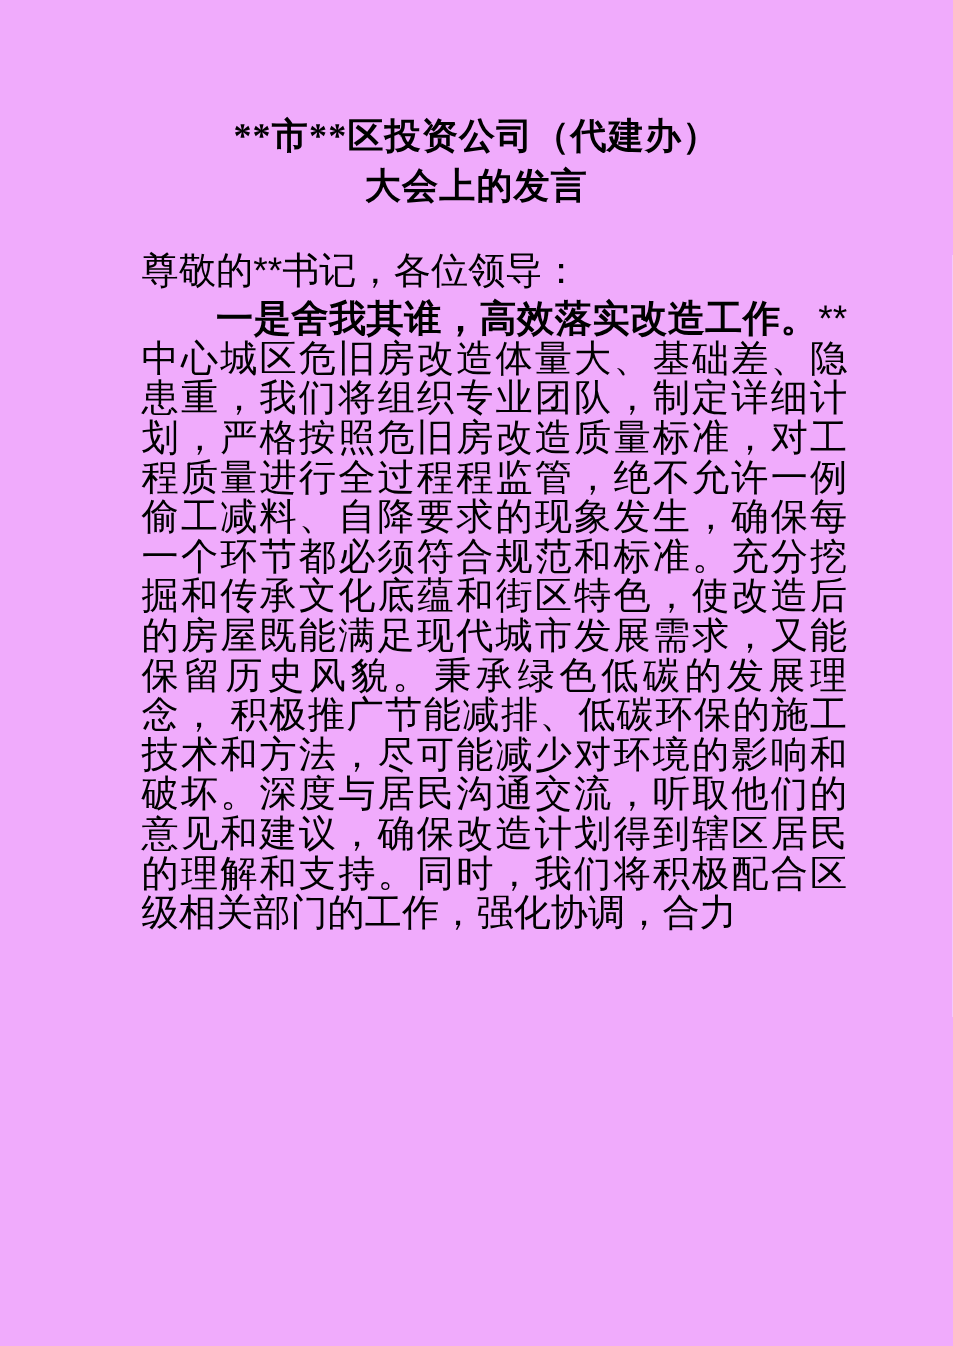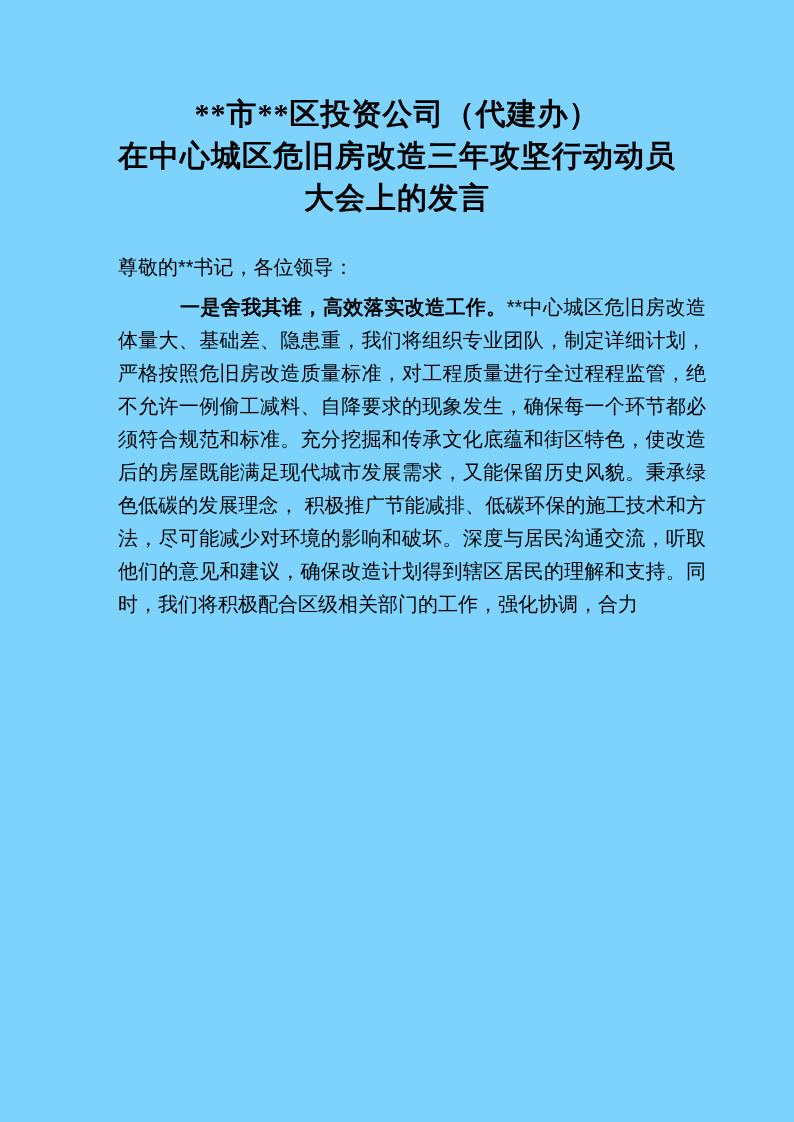--- a/index.html
+++ b/index.html
@@ -4,41 +4,41 @@
 <style>
   html, body {
     margin: 0;
     padding: 0;
     background: #ffffff;
   }
   .page {
     position: relative;
     width: 794px;
     height: 1122px;
-    background: #7dd3fc;
+    background: #f0abfc;
     overflow: hidden;
     font-family: "Liberation Sans", sans-serif;
     color: #000000;
   }
   .title-block {
     padding-top: 93px;
     text-align: center;
   }
   .title-line {
     font-family: "Liberation Serif", serif;
     font-weight: bold;
     font-size: 30px;
     line-height: 42px;
     color: #000000;
     letter-spacing: 1px;
     white-space: nowrap;
   }
   .body-block {
     margin: 32px 88px 0 118px;
-    font-size: 20px;
+    font-size: 31px;
     line-height: 33px;
     text-align: justify;
     color: #000000;
   }
   .para {
     margin: 0;
   }
   .para-salutation {
     text-indent: 0;
   }
@@ -53,21 +53,20 @@
     font-weight: bold;
   }
 </style>
 </head>
 <body>
 
 <div class="page">
 
   <div class="title-block">
     <div class="title-line">**市**区投资公司（代建办）</div>
-    <div class="title-line">在中心城区危旧房改造三年攻坚行动动员</div>
     <div class="title-line">大会上的发言</div>
   </div>
 
   <div class="body-block">
 
     <p class="para para-salutation">尊敬的**书记，各位领导：</p>
 
 
 
     <p class="para para-section"><span class="section-lead">一是舍我其谁，高效落实改造工作。</span><span>**中心城区危旧房改造体量大、基础差、隐患重，我们将组织专业团队，制定详细计划，严格按照危旧房改造质量标准，对工程质量进行全过程程监管，绝不允许一例偷工减料、自降要求的现象发生，确保每一个环节都必须符合规范和标准。充分挖掘和传承文化底蕴和街区特色，使改造后的房屋既能满足现代城市发展需求，又能保留历史风貌。秉承绿色低碳的发展理念， 积极推广节能减排、低碳环保的施工技术和方法，尽可能减少对环境的影响和破坏。深度与居民沟通交流，听取他们的意见和建议，确保改造计划得到辖区居民的理解和支持。同时，我们将积极配合区级相关部门的工作，强化协调，合力</span></p>

